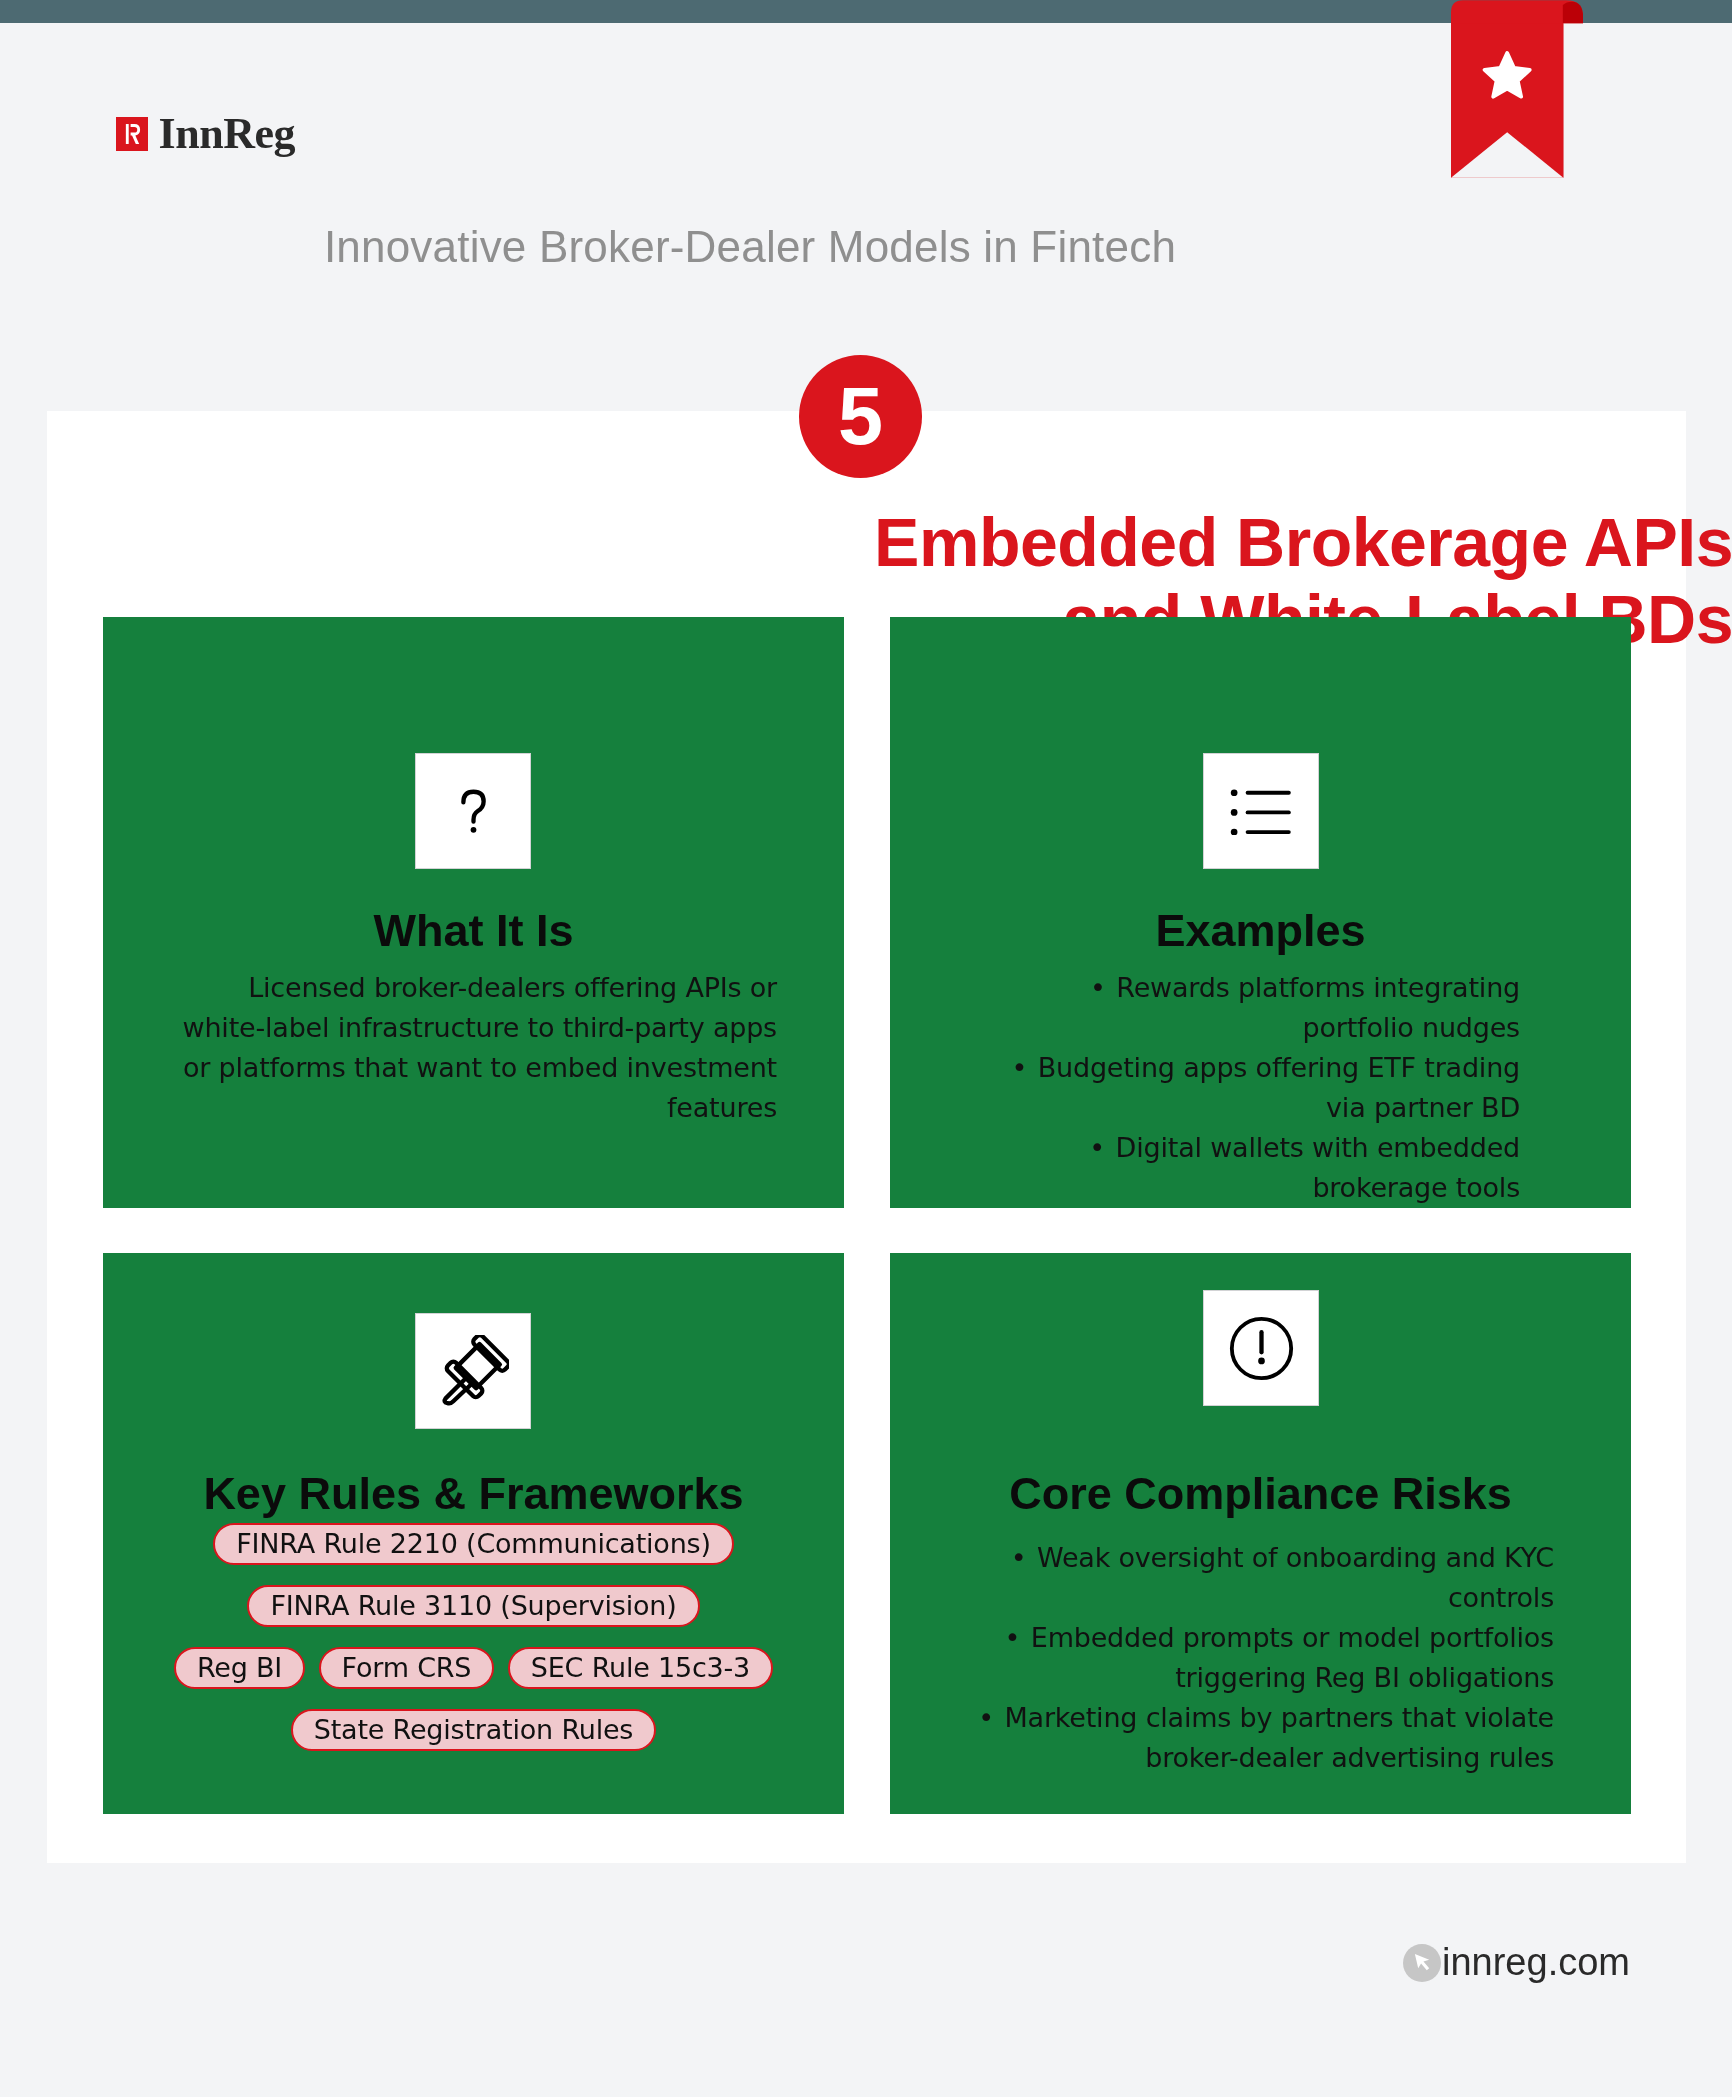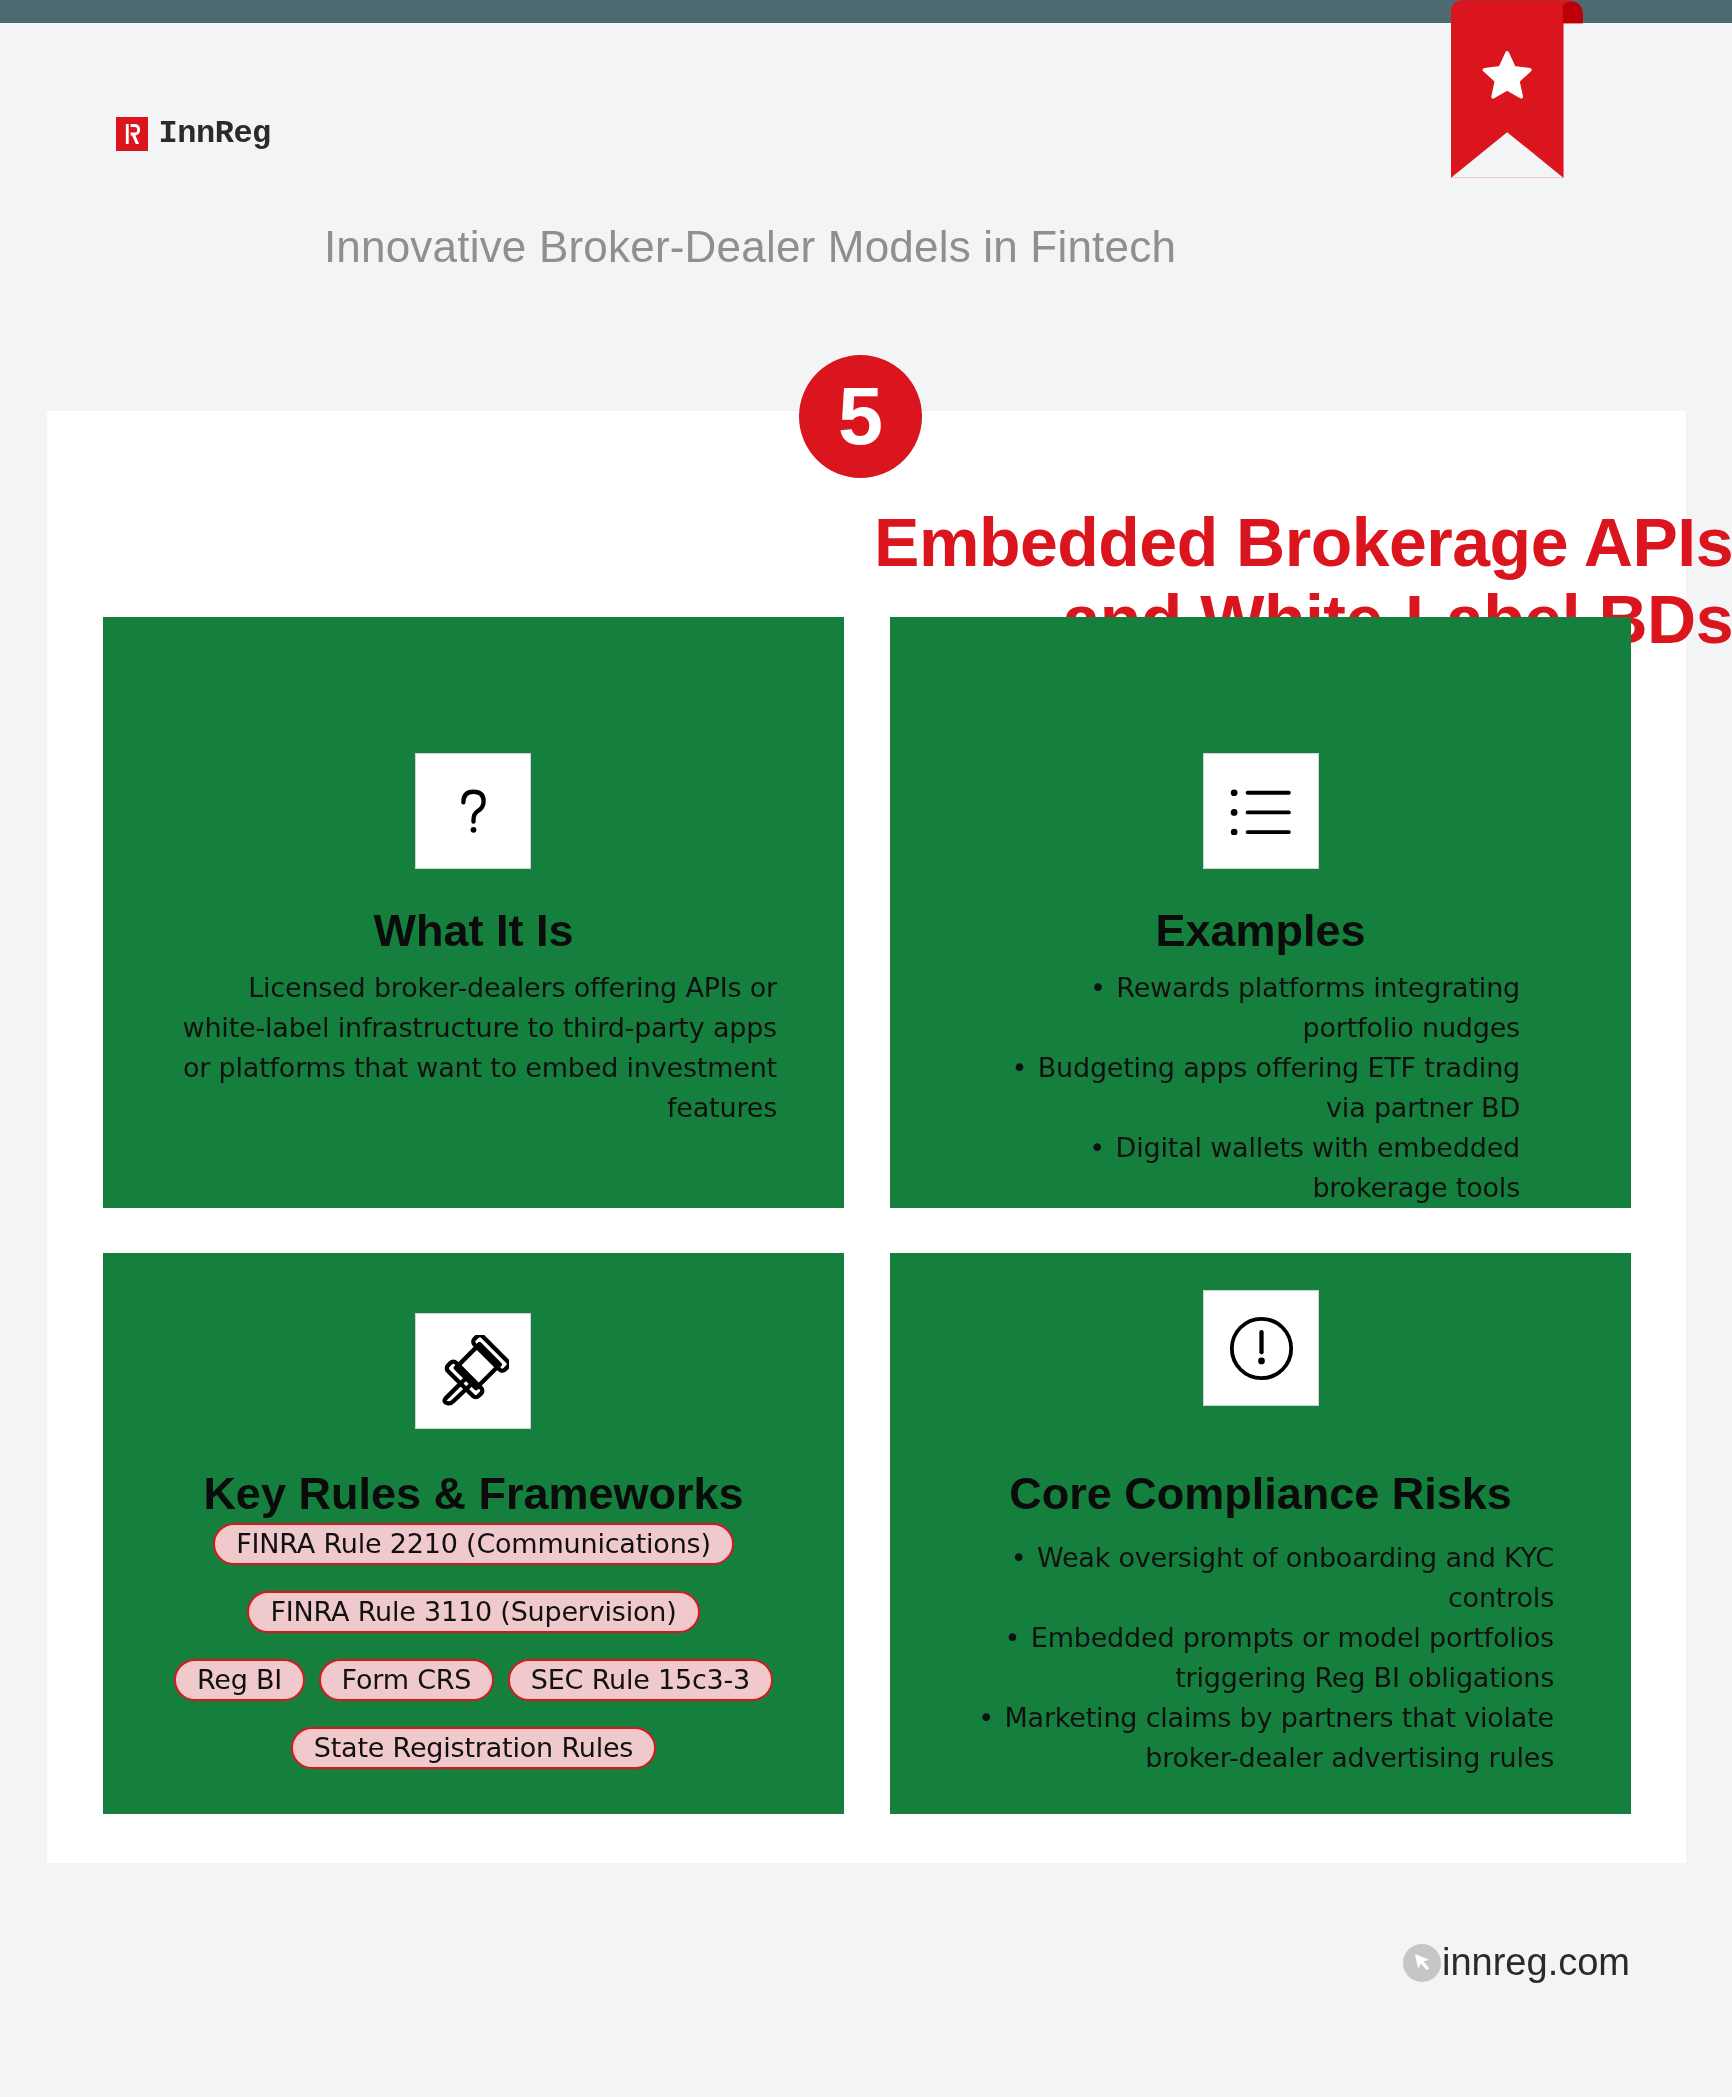--- a/index.html
+++ b/index.html
@@ -8,21 +8,21 @@
     position: relative;
     background: #f3f4f6;
     font-family: "DejaVu Sans", "Liberation Sans", sans-serif;
     color: #111;
     overflow: hidden;
   }
   .topbar { position: absolute; left: 0; top: 0; width: 1733px; height: 23px; background: #4d6a72; }
   .bookmark { position: absolute; left: 1451px; top: 0; width: 132px; height: 178px; }
   .logo { position: absolute; left: 116px; top: 116px; display: flex; align-items: center; height: 35px; }
   .logo-mark { width: 32px; height: 34px; background: #da151d; display: flex; align-items: center; justify-content: center; }
-  .logo-text { margin-left: 10.6px; font-family: Liberation Mono, monospace; font-weight: 700; font-size: 32px; color: #2a2a2a; letter-spacing: -0.5px; }
+  .logo-text { margin-left: 10.6px; font-family: Liberation Serif, serif; font-weight: 700; font-size: 44px; color: #2a2a2a; letter-spacing: -0.5px; }
   .subtitle {
     position: absolute; left: 0; top: 222px; width: 1500px; text-align: center;
     font-family: "Liberation Sans", sans-serif; font-size: 44px; color: #8f8f8f; letter-spacing: 0.2px;
   }
   .card { position: absolute; left: 47px; top: 411px; width: 1639px; height: 489px + 0; background: #ffffff; }
   .card { height: 1452px; }
   .num-circle {
     position: absolute; left: 799px; top: 355px; width: 123px; height: 123px; border-radius: 50%;
     background: #da151d; color: #fff; display: flex; align-items: center; justify-content: center;
     font-family: "Liberation Sans", sans-serif; font-weight: 700; font-size: 81px; line-height: 1;
@@ -48,21 +48,21 @@
   }
   .panel-body {
     position: absolute; left: 29px; right: 29px; text-align: right;
     font-family: "DejaVu Sans", sans-serif; font-size: 27px; line-height: 40px; color: #111;
     letter-spacing: -0.2px;
   }
   .bullets { list-style: none; }
   .bullets li { display: block; }
   .bullets li::before { content: "•"; margin-right: 10.6px; }
   .tags { position: absolute; left: 0; width: 100%; top: 270px; }
-  .tag-row { display: flex; justify-content: center; gap: 13.5px; margin-bottom: 26px; }
+  .tag-row { display: flex; justify-content: center; gap: 13.5px; margin-bottom: 20px; }
   .tag {
     display: inline-block; background: #f0c9cd; border: 2.4px solid #da151d; border-radius: 22px;
     height: 42px; padding: 0 21px; line-height: 38px;
     font-family: "DejaVu Sans", sans-serif; font-size: 27px; color: #111; letter-spacing: -0.2px; white-space: nowrap;
   }
   .footer { position: absolute; left: 1403px; top: 1941px; display: flex; align-items: center; }
   .footer-icon { width: 38px; height: 38px; border-radius: 50%; background: #c6c6c6; display: flex; align-items: center; justify-content: center; }
   .footer-text { margin-left: 1px; font-family: "Liberation Sans", sans-serif; font-size: 38px; color: #2a2a2a; }
 </style>
 </head>

